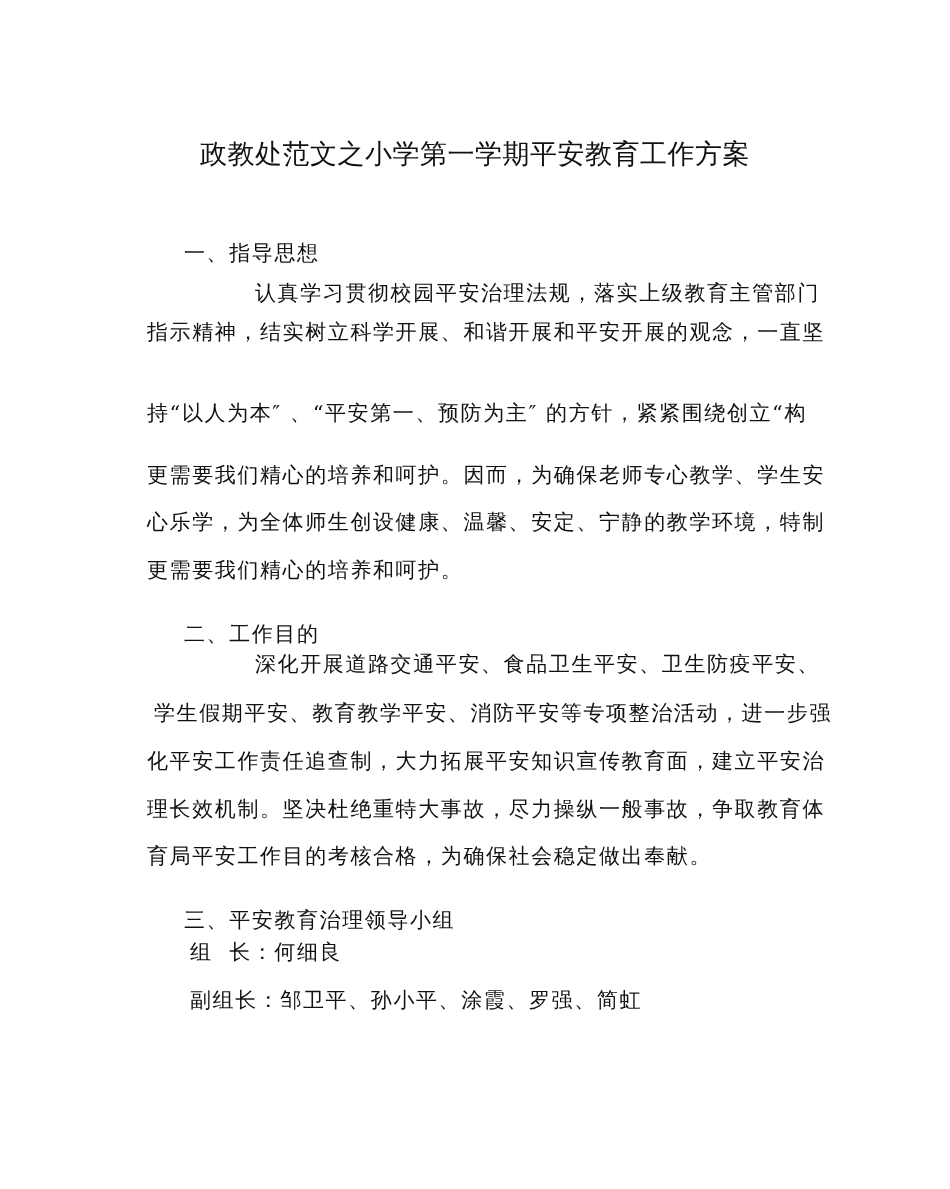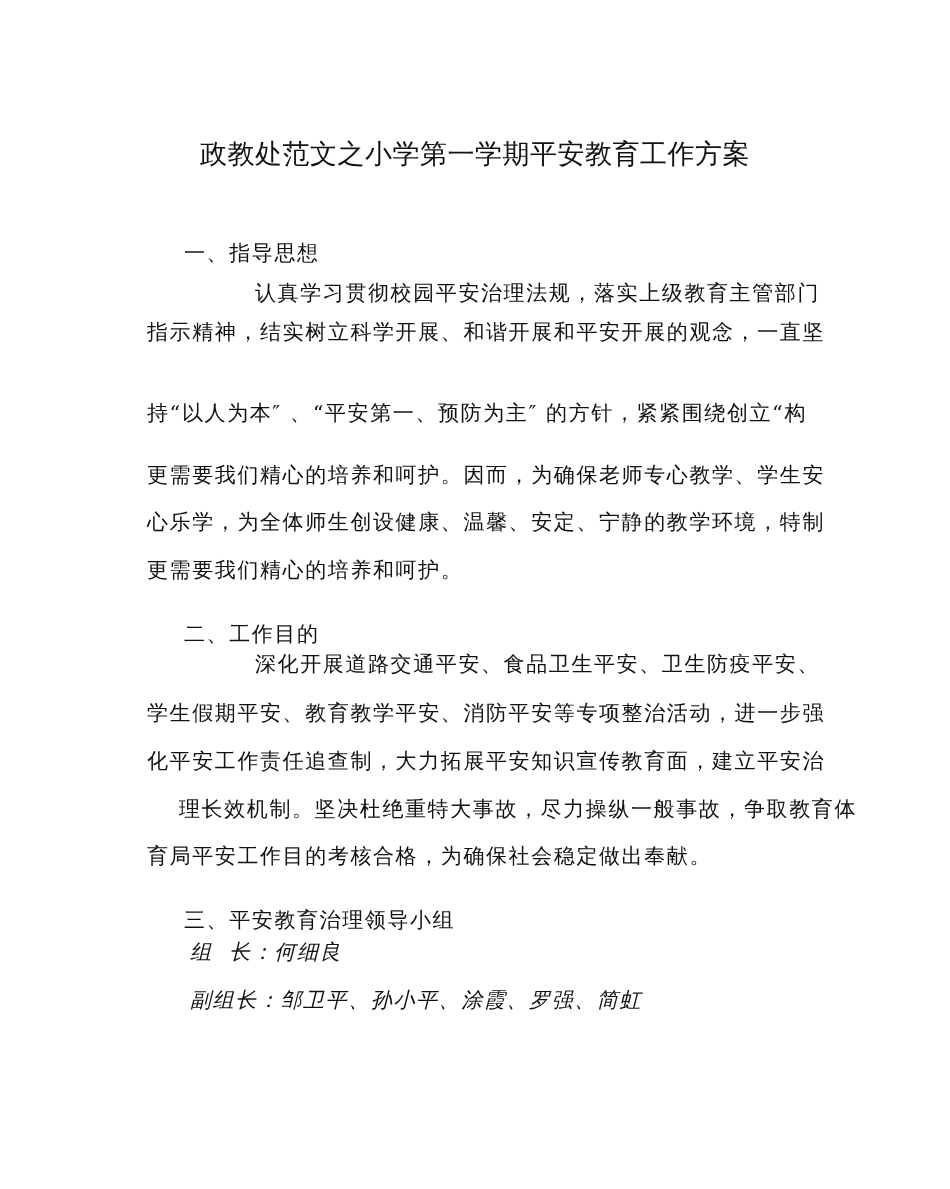--- a/index.html
+++ b/index.html
@@ -36,41 +36,41 @@
     .line {
       position: absolute;
       font-size: 21px;
       line-height: 30px;
       white-space: nowrap;
       letter-spacing: 1.6px;
     }
     .heading { left: 184px; margin-top: 16px; }
     .para-first { left: 255px; }
     .para { left: 147px; }
-    .member { left: 190px; font-style: italic; }
+    .member { left: 190px; }
   </style>
 </head>
 <body>
 
 <div class="page">
 
   <div class="title" style="top:134px;">政教处范文之小学第一学期平安教育工作方案</div>
 
   <div class="line heading" style="top:222px;">一、指导思想</div>
   <div class="line para-first" style="top:278px;">认真学习贯彻校园平安治理法规，落实上级教育主管部门</div>
   <div class="line para" style="top:317px;">指示精神，结实树立科学开展、和谐开展和平安开展的观念，一直坚</div>
   <div class="line para" style="top:365px;margin-top:33px;">持“以人为本″ 、“平安第一、预防为主″ 的方针，紧紧围绕创立“构</div>
   <div class="line para" style="top:460px;">更需要我们精心的培养和呵护。因而，为确保老师专心教学、学生安</div>
   <div class="line para" style="top:507px;">心乐学，为全体师生创设健康、温馨、安定、宁静的教学环境，特制</div>
   <div class="line para" style="top:555px;">更需要我们精心的培养和呵护。</div>
 
   <div class="line heading" style="top:603px;">二、工作目的</div>
   <div class="line para-first" style="top:651px;font-family:Liberation Mono, monospace;">深化开展道路交通平安、食品卫生平安、卫生防疫平安、</div>
-  <div class="line para" style="top:698px;">学生假期平安、教育教学平安、消防平安等专项整治活动，进一步强</div>
+  <div class="line para" style="top:698px;margin-left:7px;">学生假期平安、教育教学平安、消防平安等专项整治活动，进一步强</div>
   <div class="line para" style="top:746px;">化平安工作责任追查制，大力拓展平安知识宣传教育面，建立平安治</div>
-  <div class="line para" style="top:794px;margin-left:32px;">理长效机制。坚决杜绝重特大事故，尽力操纵一般事故，争取教育体</div>
+  <div class="line para" style="top:794px;">理长效机制。坚决杜绝重特大事故，尽力操纵一般事故，争取教育体</div>
   <div class="line para" style="top:841px;">育局平安工作目的考核合格，为确保社会稳定做出奉献。</div>
 
   <div class="line heading" style="top:889px;text-align:center;">三、平安教育治理领导小组</div>
   <div class="line member" style="top:937px; white-space:pre;">组  长：何细良</div>
   <div class="line member" style="top:985px;">副组长：邹卫平、孙小平、涂霞、罗强、简虹</div>
 
 </div>
 
 </body></html>

